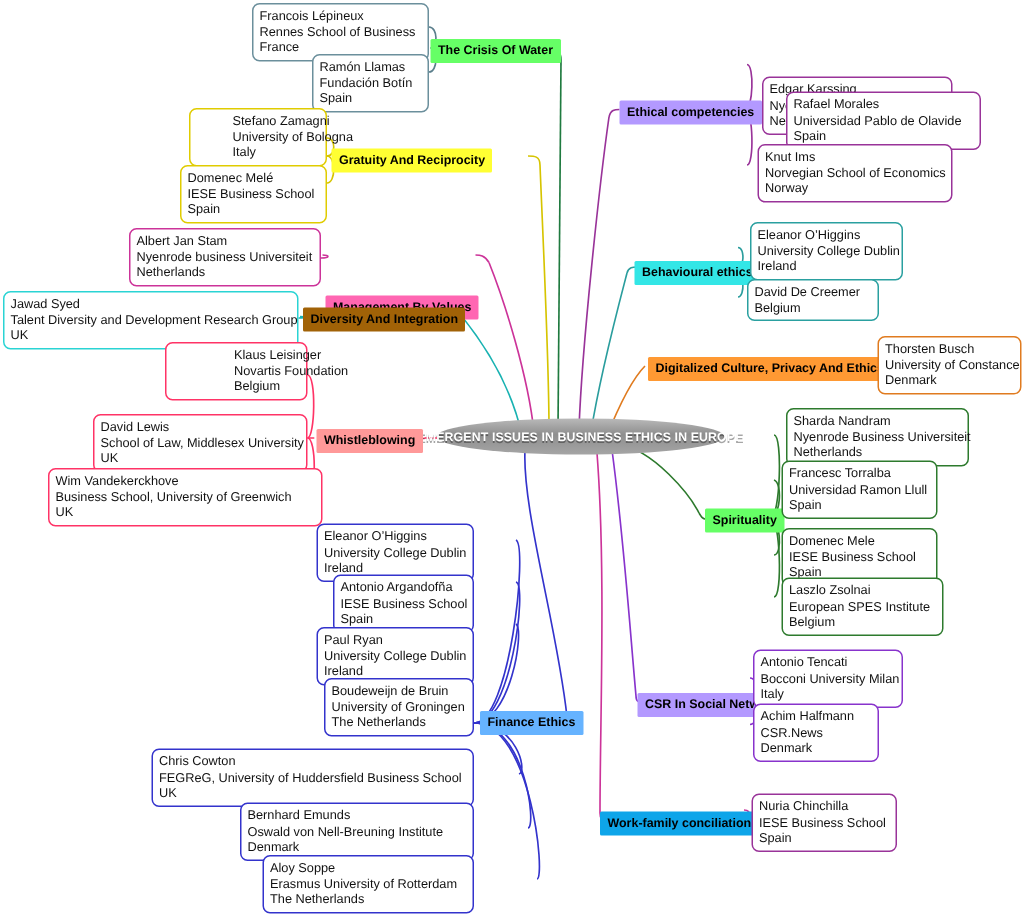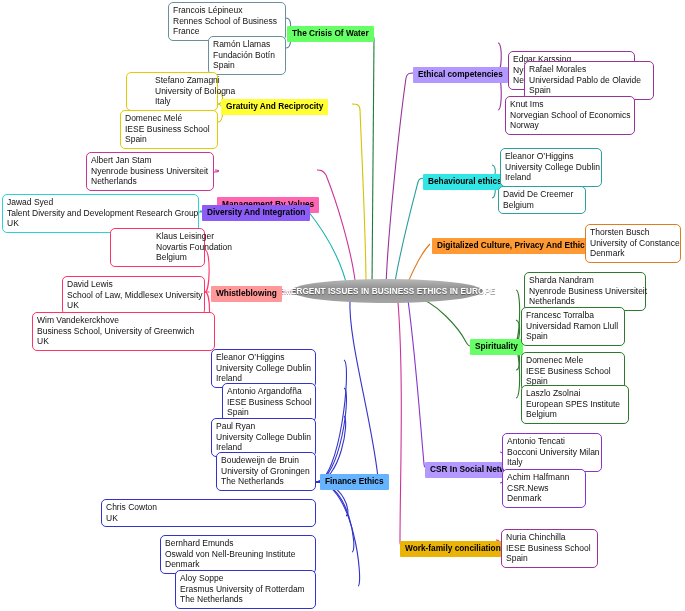--- a/index.html
+++ b/index.html
@@ -164,21 +164,21 @@
 
   <div class="topic" style="left:217px;top:165px;background:#ff66b2;margin-top:32px;">
     <span>Management By Values</span>
   </div>
   <div class="leaf" style="left:86px;top:152px;width:128px;border-color:#cc3399;">
     <div>Albert Jan Stam</div>
     <div>Nyenrode business Universiteit</div>
     <div>Netherlands</div>
   </div>
 
-  <div class="topic" style="left:202px;top:205px;background:#8b5cf6;">
+  <div class="topic" style="left:202px;top:205px;background:#a16207;">
     <span>Diversity And Integration</span>
   </div>
   <div class="leaf" style="left:2px;top:194px;width:197px;border-color:#2ad4d4;">
     <div>Jawad Syed</div>
     <div>Talent Diversity and Development Research Group</div>
     <div>UK</div>
   </div>
 
   <div class="topic" style="left:211px;top:286px;background:#ff9999;">
     <span>Whistleblowing</span>
@@ -217,20 +217,21 @@
     <div>University College Dublin</div>
     <div>Ireland</div>
   </div>
   <div class="leaf" style="left:216px;top:452px;width:100px;border-color:#3333cc;">
     <div>Boudeweijn de Bruin</div>
     <div>University of Groningen</div>
     <div>The Netherlands</div>
   </div>
   <div class="leaf" style="left:101px;top:499px;width:215px;border-color:#3333cc;">
     <div>Chris Cowton</div>
+    <div>FEGReG, University of Huddersfield Business School</div>
     <div>UK</div>
   </div>
   <div class="leaf" style="left:160px;top:535px;width:156px;border-color:#3333cc;">
     <div>Bernhard Emunds</div>
     <div>Oswald von Nell-Breuning Institute</div>
     <div>Denmark</div>
   </div>
   <div class="leaf" style="left:175px;top:570px;width:141px;border-color:#3333cc;">
     <div>Aloy Soppe</div>
     <div>Erasmus University of Rotterdam</div>
@@ -309,21 +310,21 @@
     <div>Antonio Tencati</div>
     <div>Bocconi University Milan</div>
     <div>Italy</div>
   </div>
   <div class="leaf" style="left:502px;top:469px;width:84px;border-color:#8833cc;">
     <div>Achim Halfmann</div>
     <div>CSR.News</div>
     <div>Denmark</div>
   </div>
 
-  <div class="topic" style="left:400px;top:541px;background:#eab308;">
+  <div class="topic" style="left:400px;top:541px;background:#0ea5e9;">
     <span>Work-family conciliation</span>
   </div>
   <div class="leaf" style="left:501px;top:529px;width:97px;border-color:#993399;">
     <div>Nuria Chinchilla</div>
     <div>IESE Business School</div>
     <div>Spain</div>
   </div>
 </div>
 
 </body></html>

